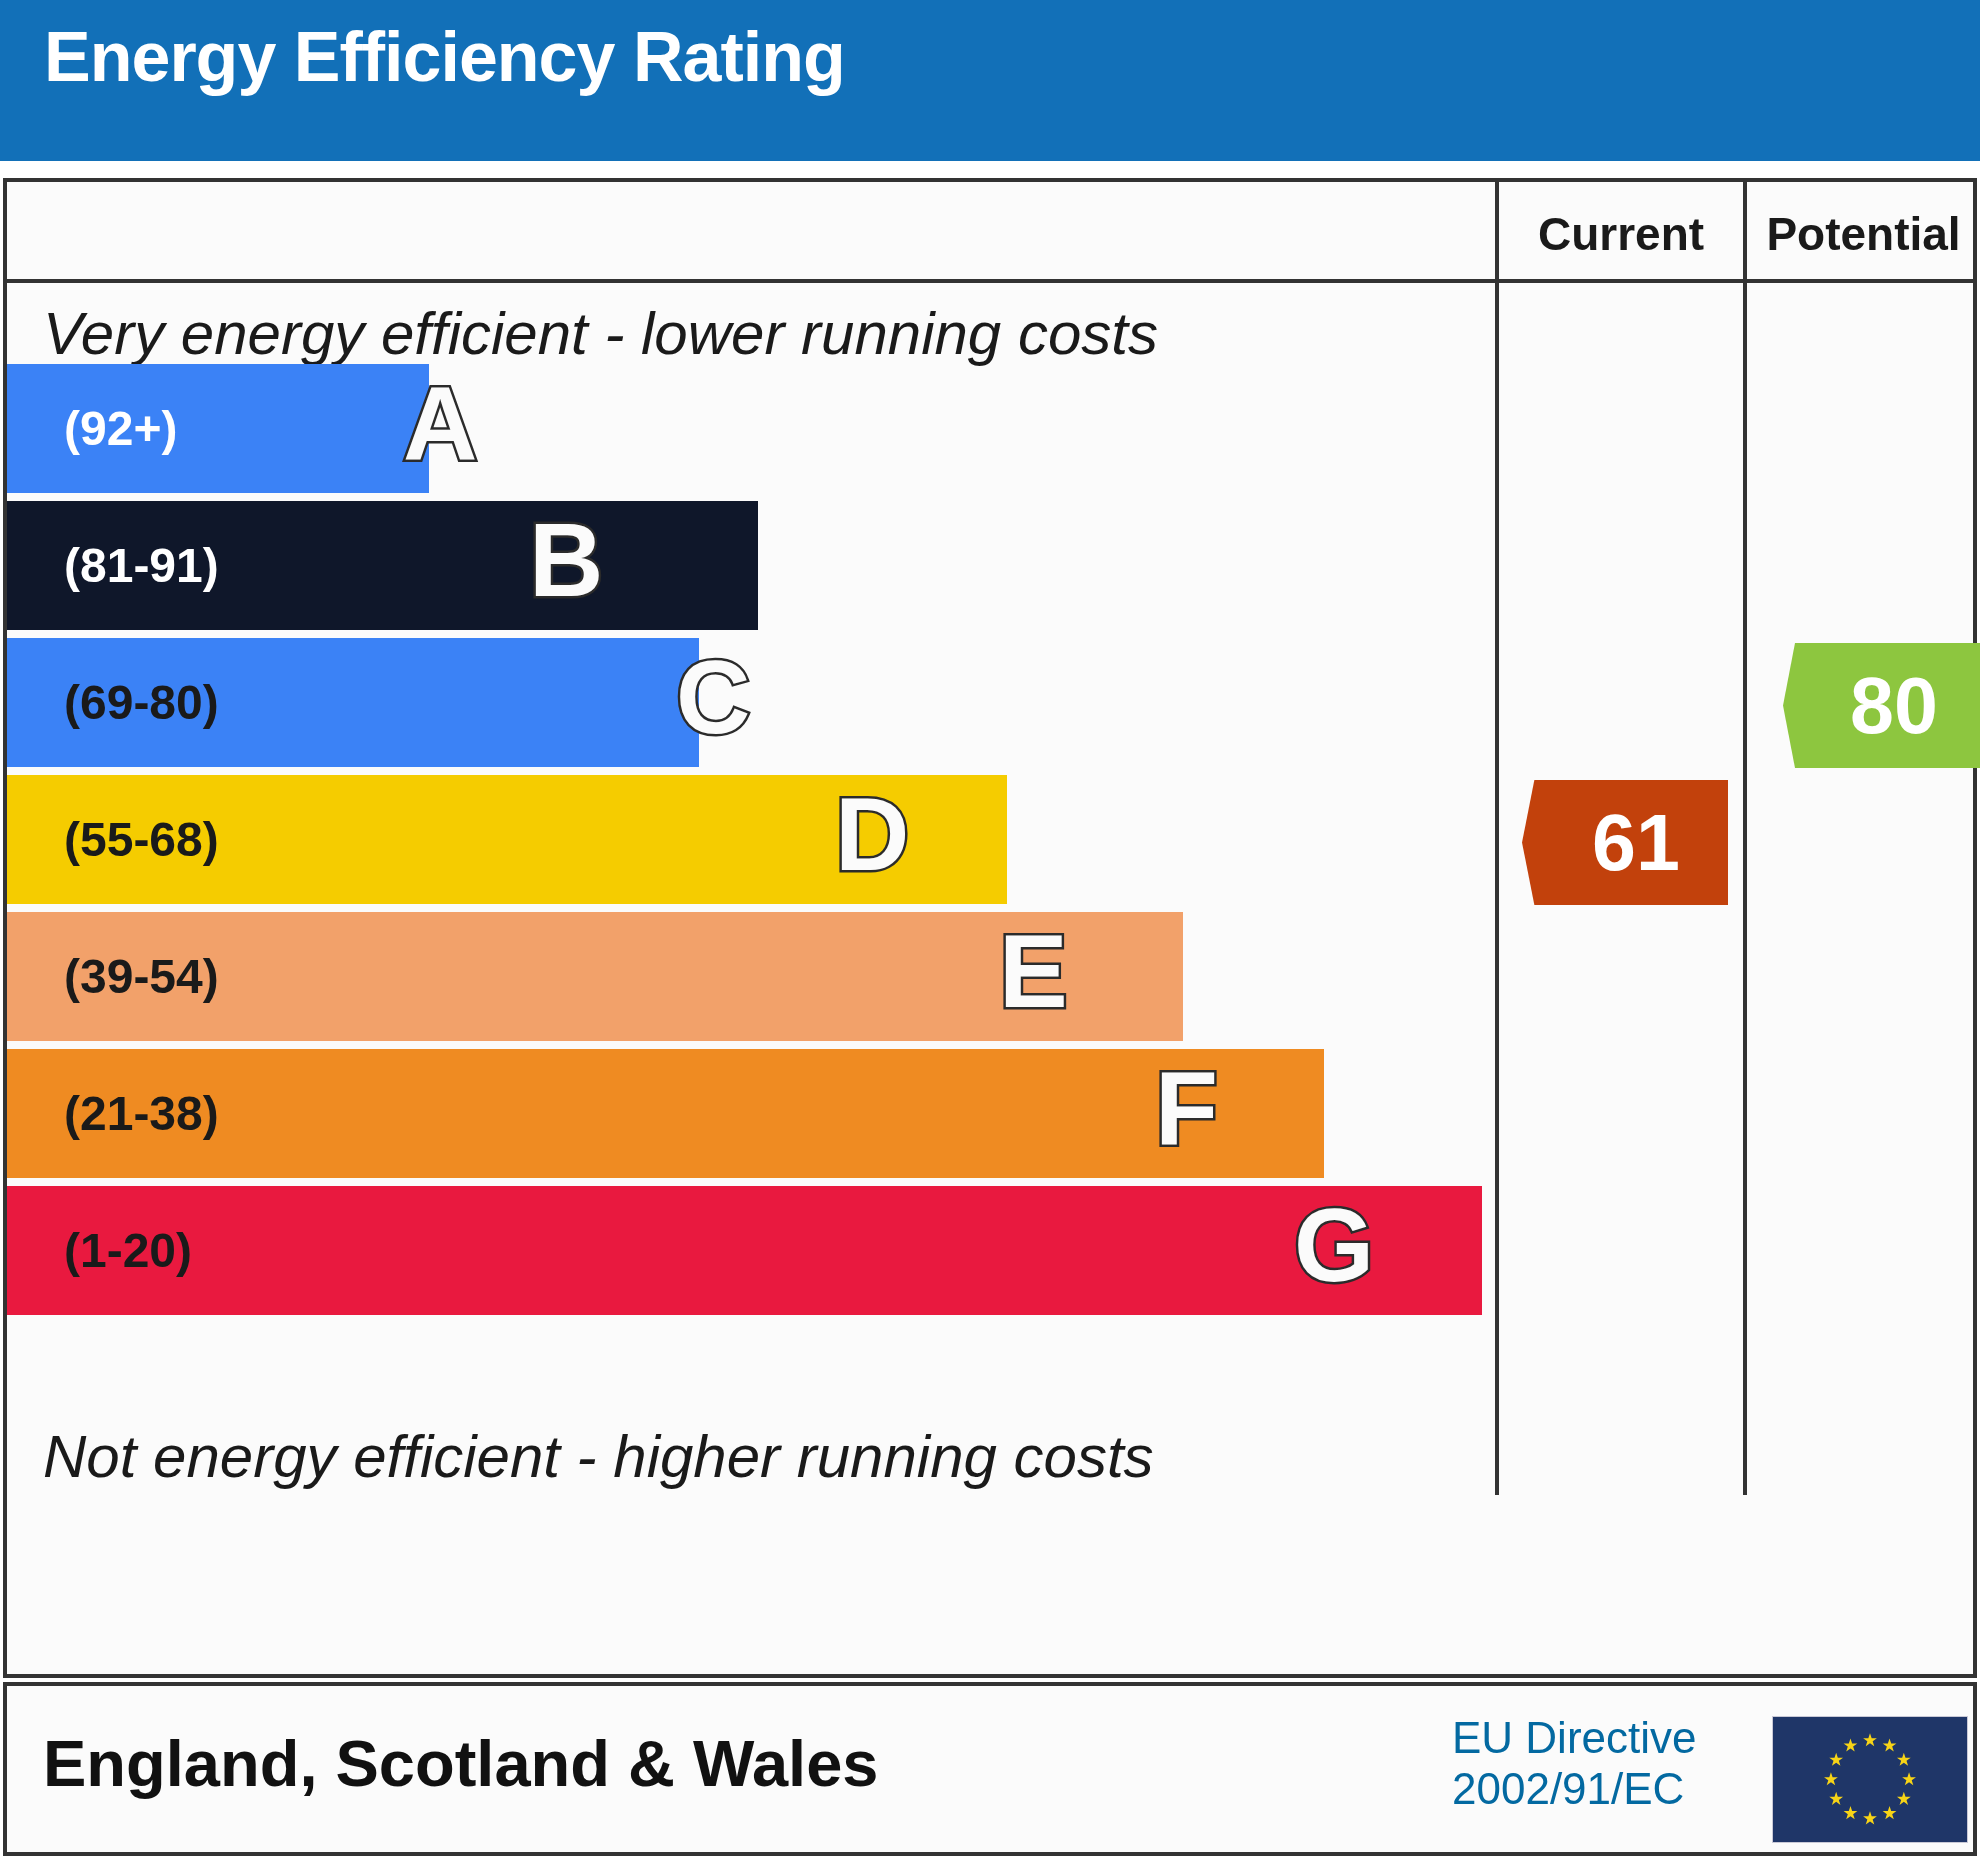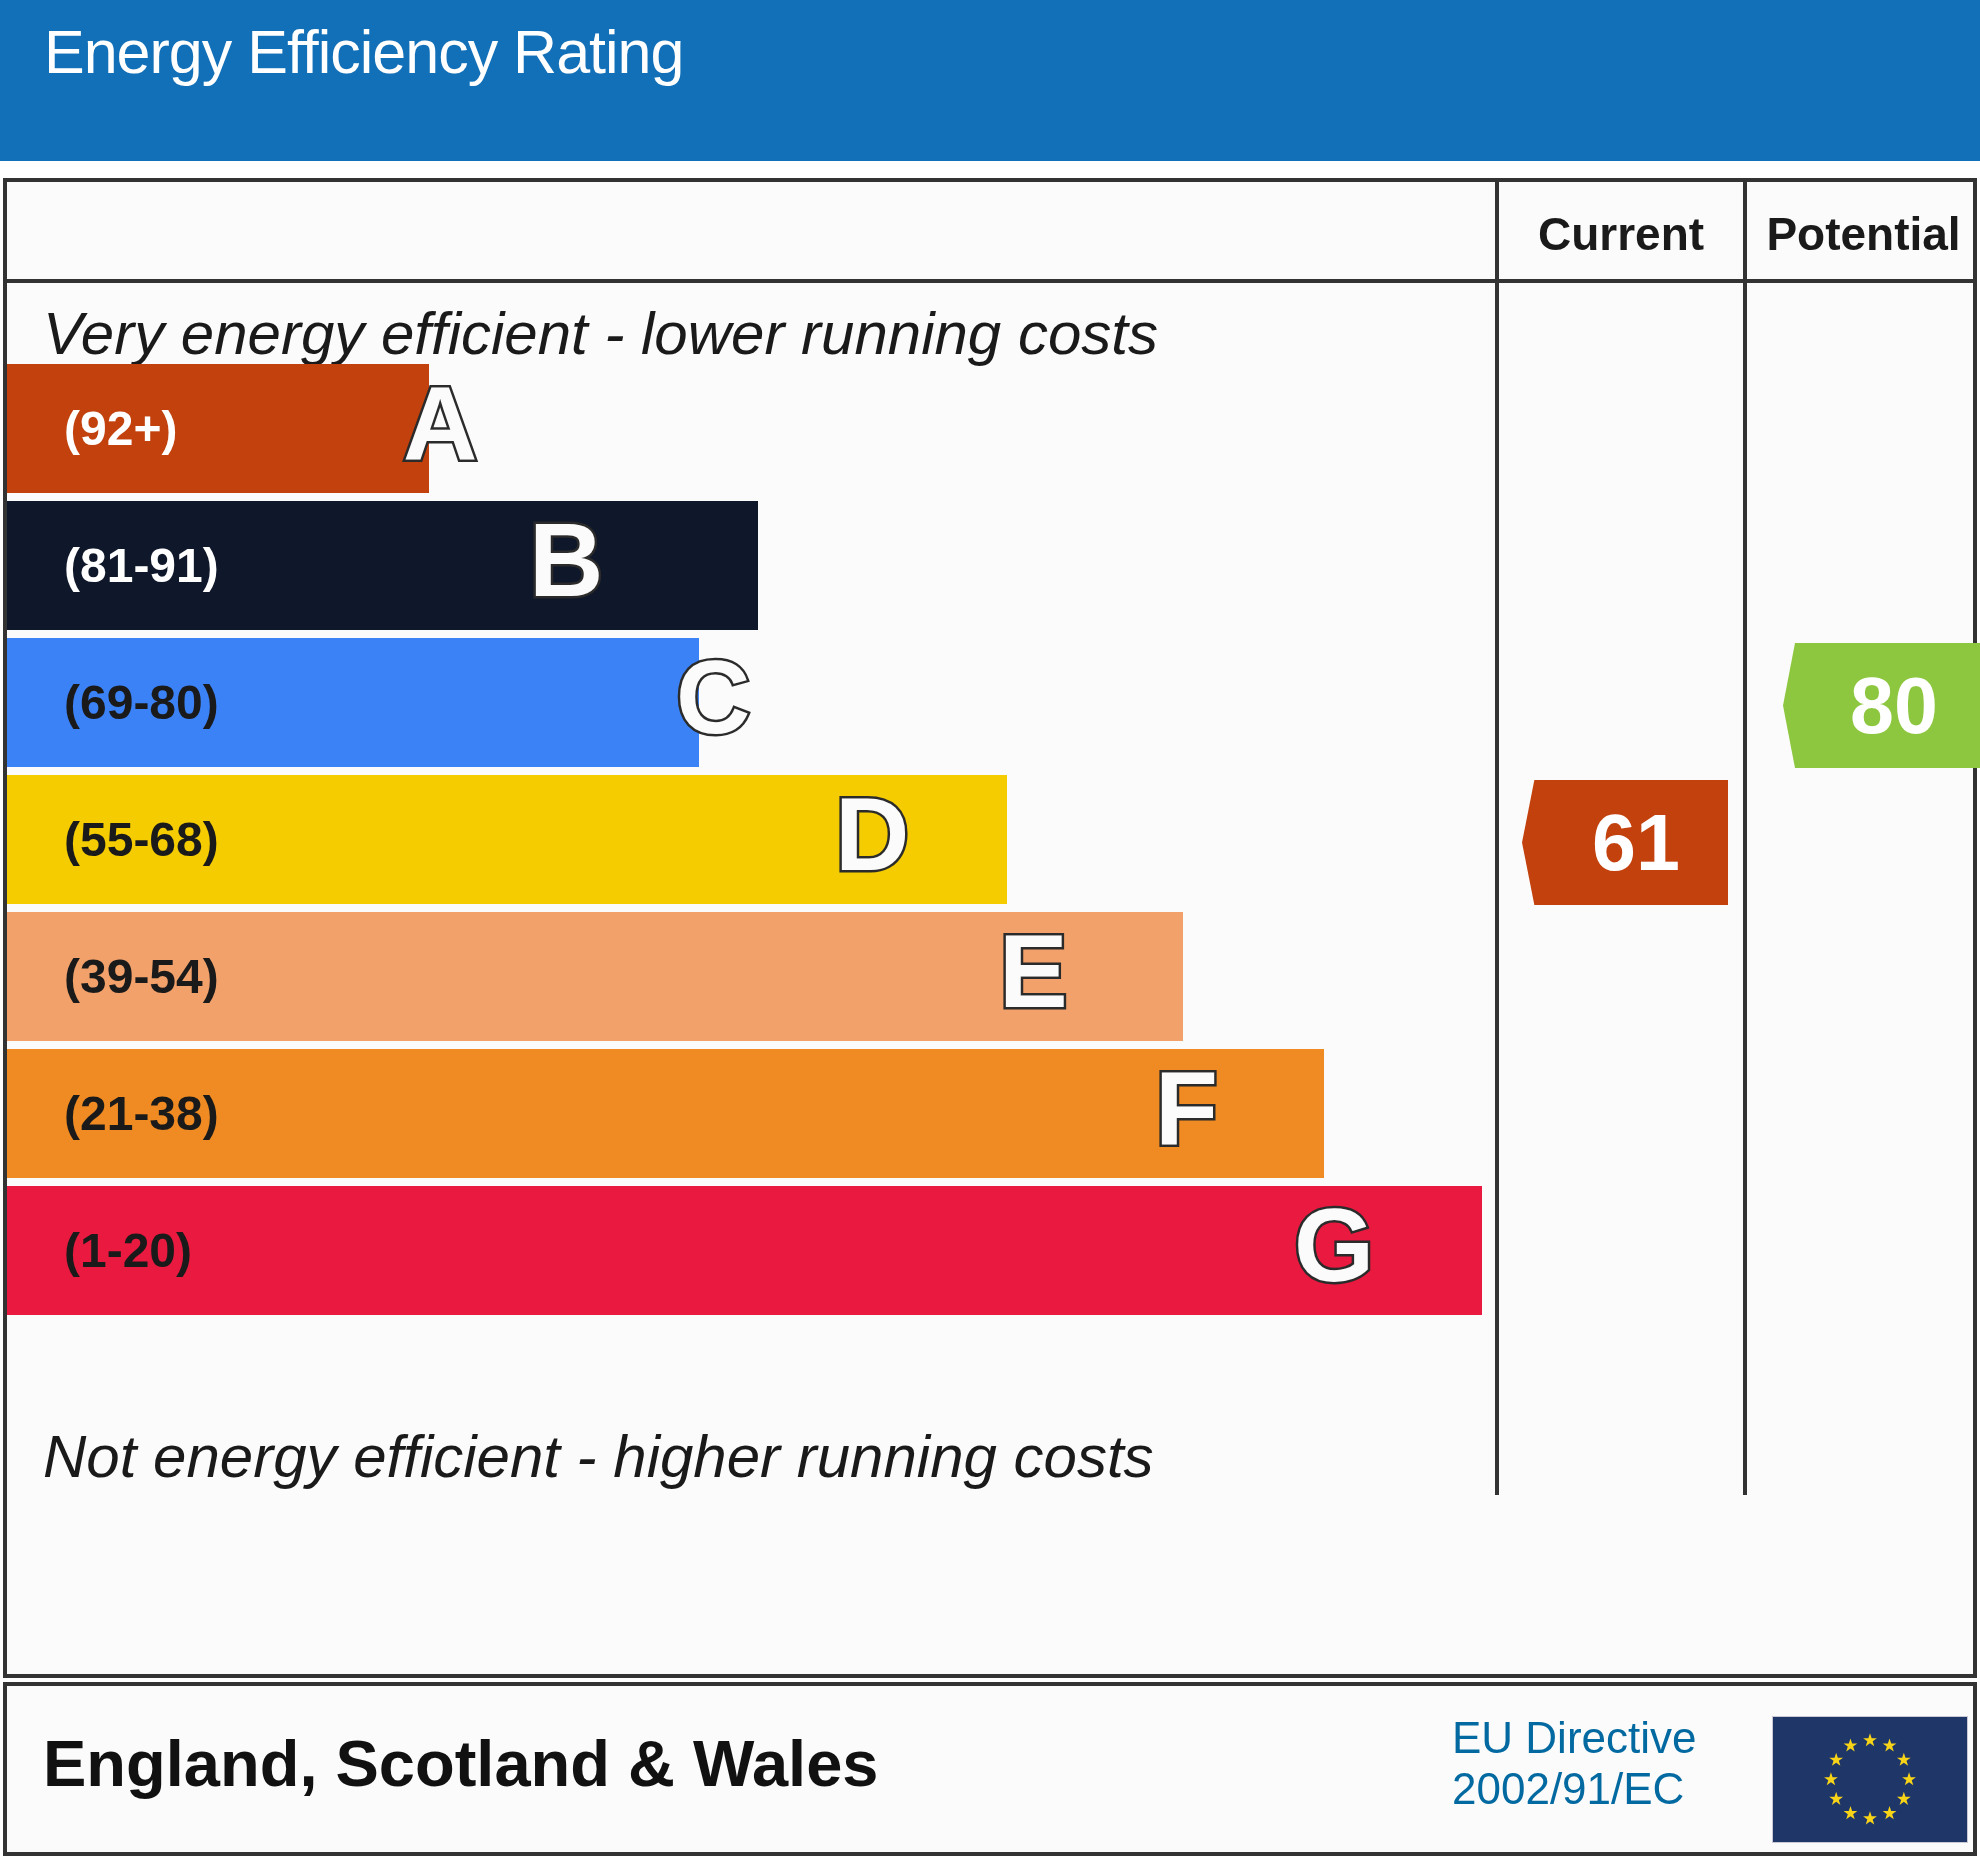--- a/index.html
+++ b/index.html
@@ -16,21 +16,21 @@
     background:#ffffff;
   }
 
   
   .titlebar{
     position:absolute;left:0;top:0;width:1980px;height:161px;
     background:#1270b8;
   }
   .titlebar .title{
     position:absolute;left:44px;top:22px;
-    font-size:61px;font-weight:normal;color:#ffffff;
+    font-size:70px;font-weight:bold;color:#ffffff;
     letter-spacing:-1px;
     line-height:1;
     white-space:nowrap;
   }
 
   
   .frame{
     position:absolute;left:3px;top:178px;
     width:1974px;height:1500px;
     box-sizing:border-box;
@@ -148,21 +148,21 @@
     <div class="vrule b"></div>
 
     <div class="colhead current">Current</div>
     <div class="colhead potential">Potential</div>
 
     <div class="scale">
       <div class="capline top">Very energy efficient - lower running costs</div>
 
       <div class="bands">
 
-        <div class="band light" style="background: #c2410c; width: 422px;">
+        <div class="band light" style="background: #3b82f6; width: 422px;">
           <span class="range">(92+)</span>
           <span class="letter" style="left: 396px;">A</span>
         </div>
 
         <div class="band light" style="background: #0f172a; width: 751px;">
           <span class="range">(81-91)</span>
           <span class="letter" style="left: 522px;">B</span>
         </div>
 
         <div class="band dark" style="background: #3b82f6; width: 692px;">

